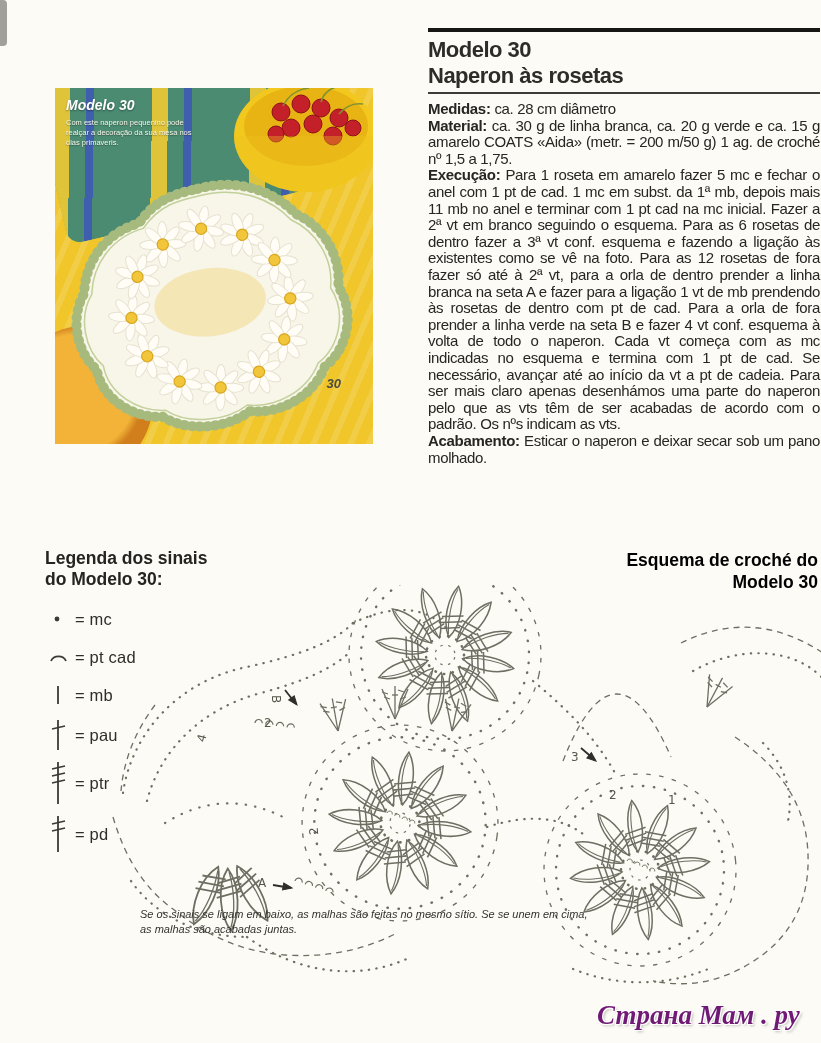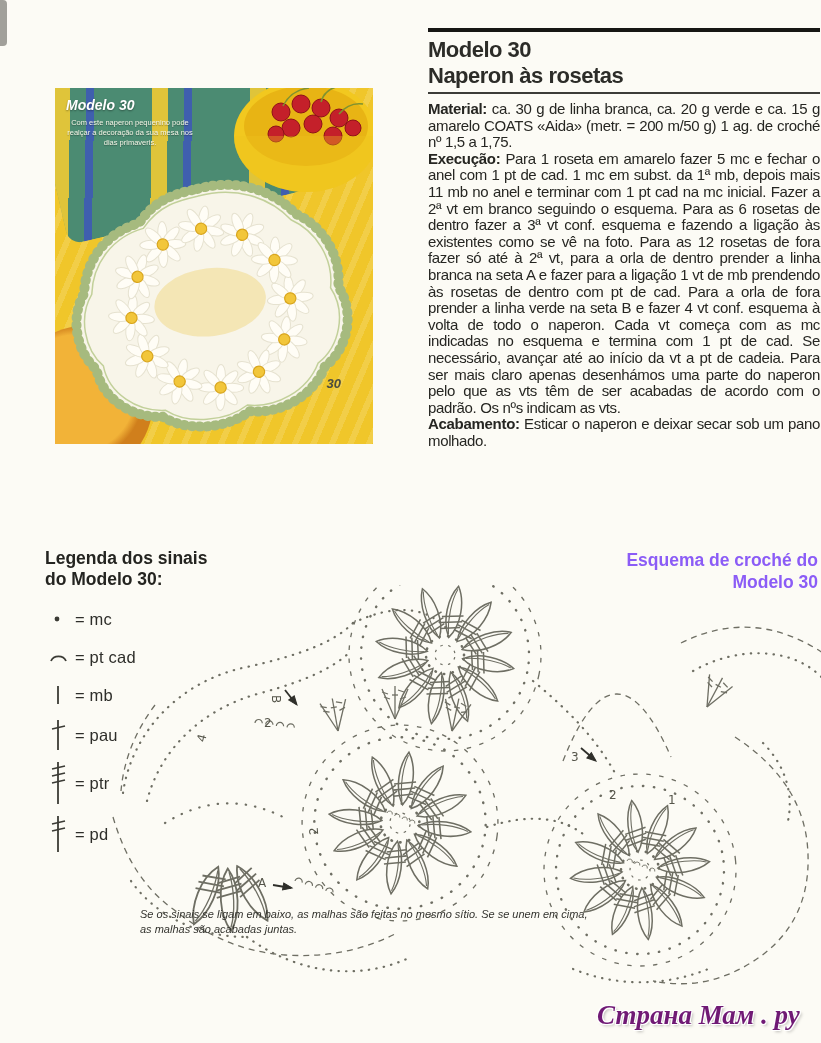--- a/index.html
+++ b/index.html
@@ -14,42 +14,42 @@
   .photo .table-stripes{position:absolute;inset:0;background:repeating-linear-gradient(113deg,rgba(255,255,255,.14) 0 6px,rgba(0,0,0,0) 6px 17px);}
   .towel{position:absolute;left:-30px;top:-34px;width:265px;height:196px;transform:rotate(-13deg);transform-origin:top left;border-radius:0 0 36px 14px;
     background:
       repeating-linear-gradient(104deg,rgba(0,0,0,0) 0 30px,#dfc43a 30px 46px,rgba(0,0,0,0) 46px 62px,#3f5fae 62px 70px,rgba(0,0,0,0) 70px 98px),
       #4b8b72;}
   .plate{position:absolute;left:-42px;top:238px;width:140px;height:150px;border-radius:50%;
     background:radial-gradient(circle at 45% 45%, #f2b338 0 52%, #d07f1c 60% 72%, #e9992b 78%);}
   .bowl{position:absolute;right:-8px;top:-14px;}
   .doily{position:absolute;left:6px;top:92px;transform:rotate(-7deg);}
   .photo-badge{position:absolute;left:11px;top:9px;color:#ffffff;font-size:14px;font-weight:bold;font-style:italic;text-shadow:0 1px 2px rgba(0,0,0,.4);}
-  .photo-caption{position:absolute;left:11px;top:30px;width:128px;color:#f6f6e8;font-size:7.5px;line-height:1.3;text-shadow:0 1px 1px rgba(0,0,0,.35);text-align:center;}
+  .photo-caption{position:absolute;left:11px;top:30px;width:128px;color:#f6f6e8;font-size:7.5px;line-height:1.3;text-shadow:0 1px 1px rgba(0,0,0,.35);}
   .photo-number{position:absolute;right:32px;top:288px;font-size:13px;font-weight:bold;font-style:italic;color:#4c4c3f;}
 
   
   .article{position:absolute;left:428px;top:28px;width:392px;}
   .rule-thick{height:4px;background:#161614;}
   .title-block{padding:5px 0 4px 0;}
   .title-line{font-size:22px;font-weight:bold;letter-spacing:-.5px;line-height:1.16;color:#2c2c28;}
   .rule-thin{height:2px;background:#3c3c38;margin-bottom:7px;}
   .article p{margin:0;font-size:15px;line-height:16.6px;letter-spacing:-.35px;text-align:justify;color:#262622;}
   .article b{letter-spacing:-.3px;}
 
   
   .legend{position:absolute;left:45px;top:548px;width:215px;}
   .legend-heading{font-size:17.5px;font-weight:bold;line-height:1.2;color:#242420;}
   .legend-rows{margin-top:14px;}
   .legend-row{display:flex;align-items:center;margin-bottom:8px;min-height:30px;}
   .legend-sym{width:30px;display:flex;justify-content:center;}
   .legend-lab{font-size:16.5px;color:#2e2e2a;letter-spacing:.2px;}
 
   
-  .schema-heading{position:absolute;left:550px;top:550px;width:268px;text-align:right;font-size:17.5px;font-weight:bold;line-height:1.25;color:#8b5cf6;}
+  .schema-heading{position:absolute;left:550px;top:550px;width:268px;text-align:right;font-size:17.5px;font-weight:bold;line-height:1.25;color:#000000;}
 
   
   .diagram{position:absolute;left:95px;top:585px;width:726px;height:400px;}
   .dlabel{position:absolute;font-size:12px;color:#55554a;font-family:"DejaVu Sans",sans-serif;}
   .rot90{transform:rotate(90deg);}
   .rotm75{transform:rotate(-75deg);}
   .rotm95{transform:rotate(-95deg);}
 
   
   .diagram-caption{position:absolute;left:140px;top:907px;width:458px;font-size:11px;font-style:italic;line-height:1.32;color:#33332e;}
@@ -128,20 +128,21 @@
   </div>
 
   <div class="article">
     <div class="rule-thick"></div>
     <div class="title-block">
       <div class="title-line">Modelo 30</div>
       <div class="title-line">Naperon às rosetas</div>
     </div>
     <div class="rule-thin"></div>
 
+    <p><b>Medidas:</b> <span>ca. 28 cm diâmetro</span></p>
     <p><b>Material:</b> <span>ca. 30 g de linha branca, ca. 20 g verde e ca. 15 g amarelo COATS «Aida» (metr. = 200 m/50 g) 1 ag. de croché nº 1,5 a 1,75.</span></p>
     <p><b>Execução:</b> <span>Para 1 roseta em amarelo fazer 5 mc e fechar o anel com 1 pt de cad. 1 mc em subst. da 1ª mb, depois mais 11 mb no anel e terminar com 1 pt cad na mc inicial. Fazer a 2ª vt em branco seguindo o esquema. Para as 6 rosetas de dentro fazer a 3ª vt conf. esquema e fazendo a ligação às existentes como se vê na foto. Para as 12 rosetas de fora fazer só até à 2ª vt, para a orla de dentro prender a linha branca na seta A e fazer para a ligação 1 vt de mb prendendo às rosetas de dentro com pt de cad. Para a orla de fora prender a linha verde na seta B e fazer 4 vt conf. esquema à volta de todo o naperon. Cada vt começa com as mc indicadas no esquema e termina com 1 pt de cad. Se necessário, avançar até ao início da vt a pt de cadeia. Para ser mais claro apenas desenhámos uma parte do naperon pelo que as vts têm de ser acabadas de acordo com o padrão. Os nºs indicam as vts.</span></p>
     <p><b>Acabamento:</b> <span>Esticar o naperon e deixar secar sob um pano molhado.</span></p>
   </div>
 
   <div class="legend">
     <div class="legend-heading">
       <div>Legenda dos sinais</div>
       <div>do Modelo 30:</div>
     </div>

